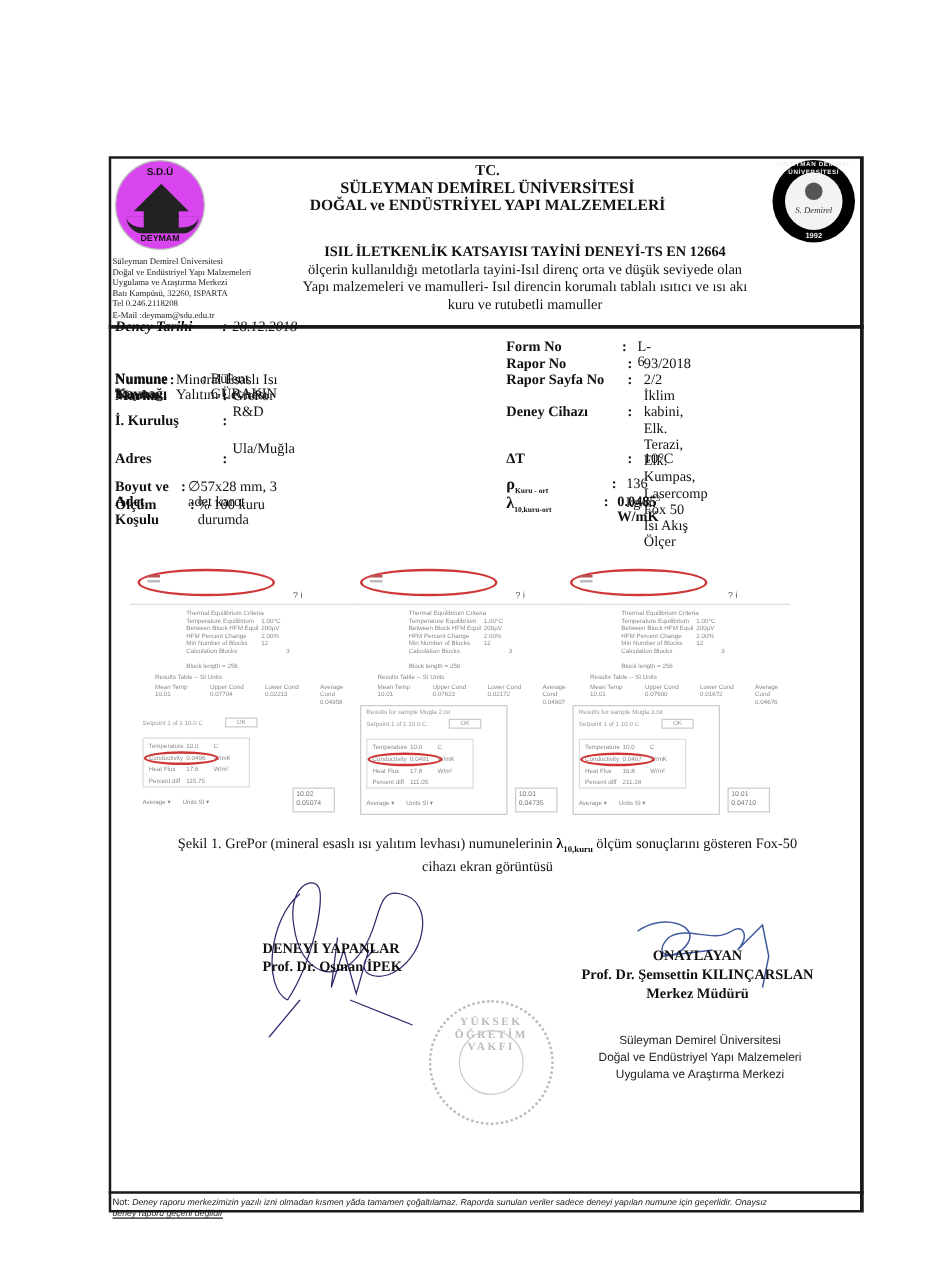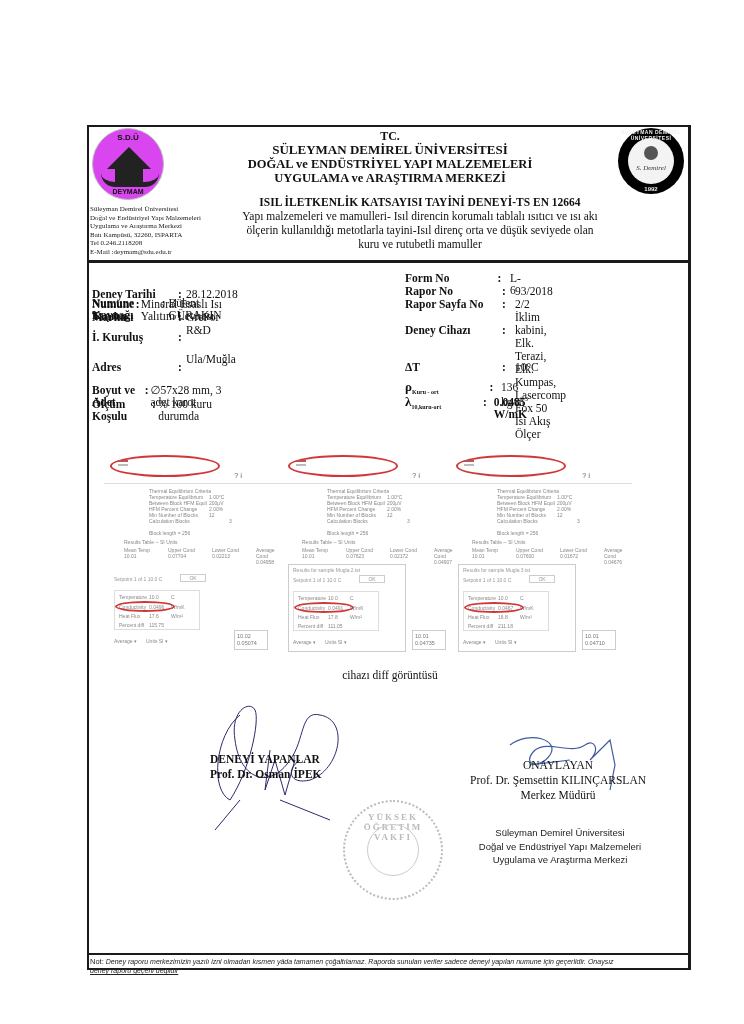--- a/index.html
+++ b/index.html
@@ -66,21 +66,21 @@
   .shot .dlg .f .fv { position: absolute; left: 30px; }
   .shot .dlg .f .fu { position: absolute; left: 52px; }
   .shot .dlg .hl { position: absolute; left: 0px; top: 10px; width: 60px; height: 11px; border: 2px solid #d03838; border-radius: 50%; }
   .shot .dlg .combo { position: absolute; top: 74px; font: 5px "Liberation Sans", sans-serif; color: #888; }
   .shot .res { position: absolute; left: 130px; top: 178px; width: 34px; height: 20px; border: 1px solid #ccc; font: 5.5px "Liberation Sans", sans-serif; color: #777; padding: 2px; line-height: 7px; }
 
   .caption { position: absolute; left: 90px; top: 668px; width: 600px; text-align: center; font-size: 11.5px; line-height: 15px; }
   .caption sub { font-size: 7px; font-weight: bold; }
 
   .sig-left { position: absolute; left: 210px; top: 752px; font-size: 11.5px; font-weight: bold; line-height: 15px; }
-  .sig-right { position: absolute; left: 448px; top: 758px; width: 220px; text-align: center; font-size: 11.5px; font-weight: normal; line-height: 15px; }
+  .sig-right { position: absolute; left: 448px; top: 758px; width: 220px; text-align: center; font-size: 11.5px; font-weight: bold; line-height: 15px; }
   .scribble { position: absolute; pointer-events: none; }
 
   .stamp { position: absolute; left: 343px; top: 800px; width: 100px; height: 100px; border-radius: 50%; border: 2px dotted #bbb; }
   .stamp .inner { position: absolute; left: 22px; top: 22px; width: 52px; height: 52px; border-radius: 50%; border: 1px solid #ccc; }
   .stamp .txt { position: absolute; top: 10px; width: 100%; text-align: center; font: bold 9px "Liberation Serif", serif; color: #bbb; letter-spacing: 2px; }
 
   .center-name { position: absolute; left: 470px; top: 826px; width: 180px; text-align: center; font-family: "Liberation Sans", sans-serif; font-size: 9.5px; line-height: 13.5px; color: #222; }
 
   .note { position: absolute; left: 90px; top: 957px; width: 598px; font: italic 7px "Liberation Sans", sans-serif; line-height: 9px; color: #222; }
   .note .k { font-style: normal; font-size: 7.5px; }
@@ -116,32 +116,31 @@
   <div>Uygulama ve Araştırma Merkezi</div>
   <div>Batı Kampüsü, 32260, ISPARTA</div>
   <div>Tel      0.246.2118208</div>
   <div>E-Mail :deymam@sdu.edu.tr</div>
 </div>
 
 <div class="title-block">
   <div class="l1">TC.</div>
   <div class="l2">SÜLEYMAN DEMİREL ÜNİVERSİTESİ</div>
   <div class="l3">DOĞAL ve ENDÜSTRİYEL YAPI MALZEMELERİ</div>
-  <div class="l4">UYGULAMA ve ARAŞTIRMA MERKEZİ</div>
 </div>
 
 <div class="subtitle">
   <div class="std">ISIL İLETKENLİK KATSAYISI TAYİNİ DENEYİ-TS EN 12664</div>
+  <div class="desc">ölçerin kullanıldığı metotlarla tayini-Isıl direnç orta ve düşük seviyede olan</div>
   <div class="desc">Yapı malzemeleri ve mamulleri- Isıl direncin korumalı tablalı ısıtıcı ve ısı akı</div>
-  <div class="desc">ölçerin kullanıldığı metotlarla tayini-Isıl direnç orta ve düşük seviyede olan</div>
   <div class="desc">kuru ve rutubetli mamuller</div>
 </div>
 
 <div class="info left-col">
-  <div class="row" style="left:92px;top:288px;">
+  <div class="row" style="left:92px;top:256px;font-style:italic;">
     <span class="k" style="width:82px">Deney Tarihi</span>
     <span class="c">:</span>
     <span class="v">28.12.2018</span>
   </div>
   <div class="row" style="left:92px;top:285px;margin-top:12px;">
     <span class="k" style="width:82px">Numune Kaynağı</span>
     <span class="c">:</span>
     <span class="v">Bülent GÜRAKIN</span>
   </div>
   <div class="row" style="left:92px;top:298px;">
@@ -377,21 +376,22 @@
     <div class="combo" style="left:4px;">Average ▾</div>
     <div class="combo" style="left:36px;">Units SI ▾</div>
   </div>
   <div class="res">
       <div>10.01</div>
       <div>0.04710</div>
     </div>
 </div>
 
 <div class="caption">
-  <div>cihazı diff görüntüsü</div>
+  <div><span>Şekil 1. GrePor (mineral esaslı ısı yalıtım levhası) numunelerinin </span><b>λ</b><sub>10,kuru</sub><span> ölçüm sonuçlarını gösteren Fox-50</span></div>
+  <div>cihazı ekran görüntüsü</div>
 </div>
 
 <svg class="scribble" style="left:210px;top:700px;" width="160" height="130">
   <path d="M30 15 C5 35 0 90 20 100 M20 100 C40 70 50 20 45 10 C40 0 20 10 25 40 C30 80 60 90 80 60 C95 40 90 10 110 15 C140 20 130 70 100 80 C80 85 75 70 90 60 M60 50 L55 90 L65 60 L75 95 L85 60 M70 100 L120 120" fill="none" stroke="#2e2a6b" stroke-width="1"></path>
   <path d="M30 100 L5 130" fill="none" stroke="#2e2a6b" stroke-width="1"></path>
 </svg>
 <svg class="scribble" style="left:490px;top:720px;" width="150" height="80">
   <path d="M20 25 C40 10 70 20 60 35 C50 50 30 45 45 30 C60 20 80 35 95 25 C105 18 110 30 100 40 L120 20 L125 45 L120 70 M40 45 L80 40" fill="none" stroke="#3f5a9e" stroke-width="1.2"></path>
 </svg>
 

